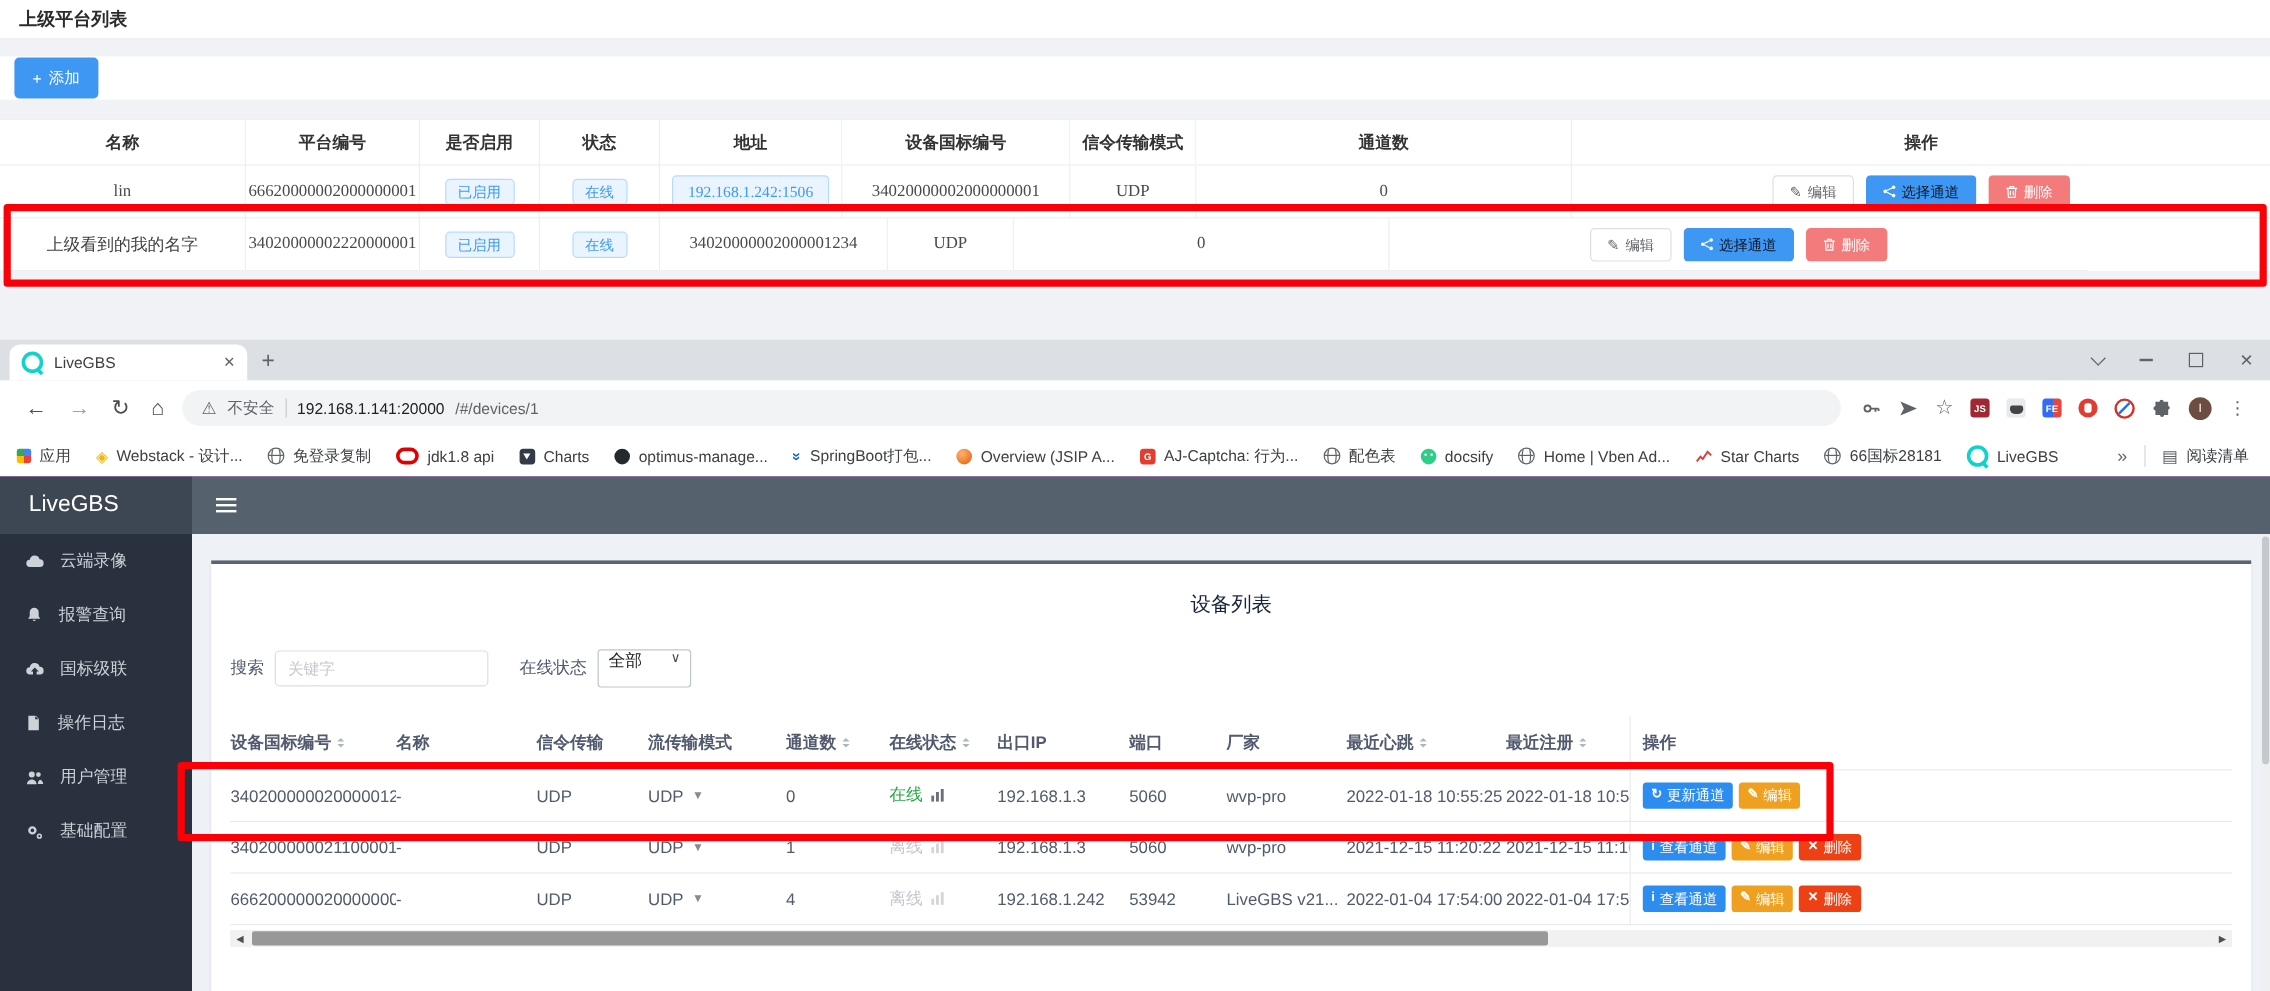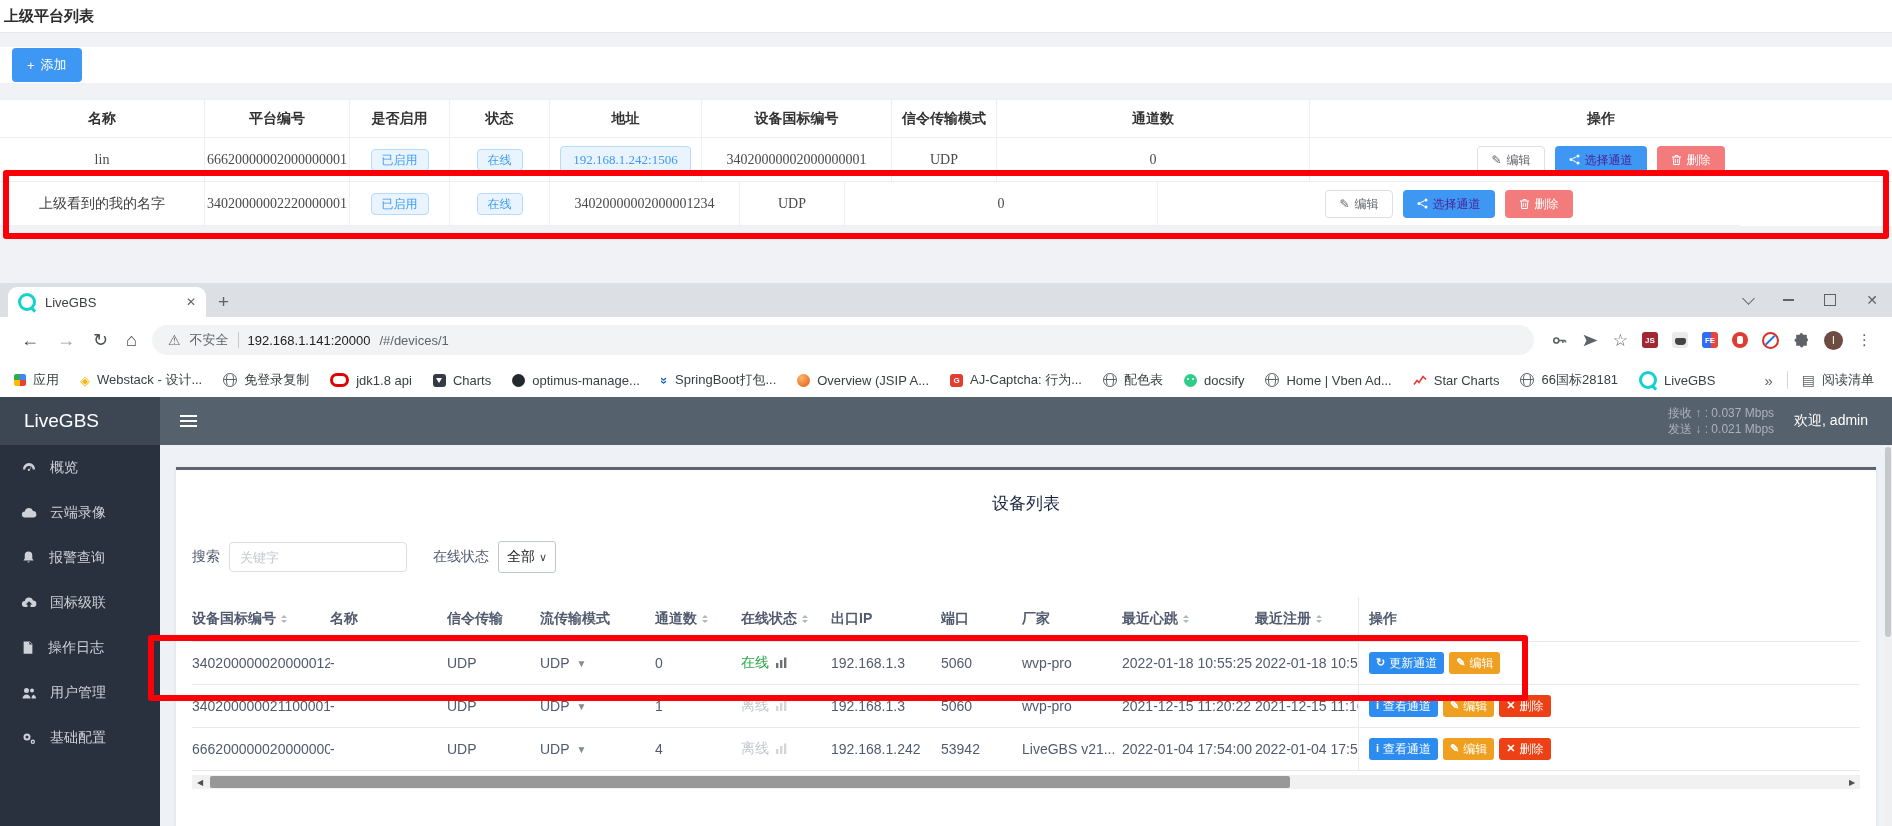--- a/index.html
+++ b/index.html
@@ -2,42 +2,42 @@
 <html><head>
 <meta charset="utf-8">
 <style>
   html,body{margin:0;padding:0;background:#e9e9e9}
   .screen{position:relative;width:1892px;height:826px;overflow:hidden;background:#f0f2f5;
     font-family:"Liberation Sans","DejaVu Sans",sans-serif;-webkit-font-smoothing:antialiased}
 
   
   .sec-a{position:absolute;top:0;left:0;width:100%;height:283px;background:#f0f2f5}
   .a-titlebar{height:32px;background:#fff;border-bottom:1px solid #e8e8e8;display:flex;align-items:center;
-    padding-left:4px;font-size:15px;font-weight:bold;color:#2b2b2b}
+    padding-left:16px;font-size:15px;font-weight:bold;color:#2b2b2b}
   .a-toolbar{margin-top:14px;height:36px;background:#fff;display:flex;align-items:center;padding-left:12px}
   .btn-add{display:inline-flex;align-items:center;gap:6px;background:#3e97f2;color:#fff;border:none;
     border-radius:4px;font-size:13px;padding:8px 15px;cursor:pointer}
   .a-table{margin-top:16px;background:#fff;border-top:1px solid #edeff2}
   .prow{display:flex}
   .pc{display:flex;align-items:center;justify-content:center;border-right:1px solid #edeff2;
     border-bottom:1px solid #edeff2;box-sizing:border-box}
   .pc:last-child{border-right:none}
   .phead .pc{height:38px;font-size:14px;font-weight:bold;color:#333;background:#fff}
   .pbody .pc{height:44px;font-size:14px;color:#4a4a4a}
   .val{font-family:"Liberation Serif","DejaVu Serif",serif;font-size:15px;color:#404040}
   .c0{width:205px}.c1{width:145px}.c2{width:100px}.c3{width:100px}.c4{width:152px}
   .c5{width:190px}.c6{width:105px}.c7{width:313px}.c8{width:582px}
   .pill{color:#3d9af0;background:#e9f4ff;border:1px solid #b7dbff;border-radius:4px;
     font-size:12px;padding:4px 10px;line-height:1}
   .pill.addr{font-family:"Liberation Serif","DejaVu Serif",serif;font-size:13px;padding:6px 12px}
   .pbtns{display:flex;gap:10px;align-items:center;justify-content:center}
   .btn-sm{display:inline-flex;align-items:center;gap:5px;border-radius:4px;font-size:12px;
     padding:7px 13px;line-height:1;border:1px solid transparent;cursor:pointer}
   .btn-plain{background:#fff;border-color:#dcdfe6;color:#606266}
-  .btn-blue{background:#3e97f2;color:#4c1d95}
+  .btn-blue{background:#3e97f2;color:#0f172a}
   .btn-softred{background:#f47b7b;color:#fff}
 
   
   .hl{position:absolute;border:6px solid #fb0007;border-radius:3px;z-index:50;pointer-events:none}
   .hl1{left:3px;top:170px;width:1874px;height:57px}
   .hl2{left:148px;top:635px;width:1368px;height:54px}
 
   
   .browser{position:absolute;top:283px;left:0;width:100%;height:543px;background:#fff}
   .tabstrip{height:34px;background:#dce0e5;display:flex;align-items:flex-end;position:relative}
@@ -122,21 +122,21 @@
   .card{background:#fff;border-top:3px solid #5a6472;box-shadow:0 1px 3px rgba(0,0,0,.1);
     padding:18px 16px 0 16px;min-height:600px;box-sizing:border-box}
   .card-title{text-align:center;font-size:17px;color:#17233d;margin:4px 0 26px}
   .search-row{display:flex;align-items:center;margin-bottom:24px;font-size:14px;color:#515a6e}
   .search-row label{margin-right:9px}
   .search-input{width:178px;height:30px;border:1px solid #dcdee2;border-radius:4px;padding:0 10px;
     font-size:13px;color:#515a6e;box-sizing:border-box;outline:none}
   .search-input::placeholder{color:#c5c8ce}
   .gap26{width:26px}
   .status-select{height:30px;border:1px solid #bfc6cd;border-radius:3px;background:#fff;display:flex;
-    align-items:center;gap:4px;padding:0 8px;font-size:14px;color:#222;cursor:pointer}
+    align-items:flex-start;gap:24px;padding:0 8px;font-size:14px;color:#222;cursor:pointer}
   .sel-chev{font-size:11px;color:#444}
 
   .dtable{font-size:14px;color:#515a6e}
   .drow{display:flex;align-items:center;border-bottom:1px solid #e8eaec}
   .dhead{height:44px;font-weight:bold;color:#515a6e}
   .dbody{height:42px}
   .dc{box-sizing:border-box;display:flex;align-items:center;white-space:nowrap;overflow:hidden}
   .d0{width:138px}.d1{width:117px}.d2{width:93px}.d3{width:115px}.d4{width:86px}.d5{width:90px}
   .d6{width:110px}.d7{width:81px}.d8{width:100px}.d9{width:133px}.d10{width:103px}
   .dop{flex:1;border-left:1px solid #e8eaec;padding-left:10px;align-self:stretch;display:flex;align-items:center}
@@ -408,38 +408,25 @@
 
     <div class="app">
       <div class="app-header">
         <div class="logo">LiveGBS</div>
         <div class="topbar">
           <span class="hamburger">
               <i></i>
               <i></i>
               <i></i>
             </span>
-          <div class="topbar-right">
-            <div class="stats">
-              <div>接收 ↑ : 0.037 Mbps</div>
-              <div>发送 ↓ : 0.021 Mbps</div>
-            </div>
-            <span class="welcome">欢迎, admin</span>
-          </div>
         </div>
       </div>
 
       <div class="app-body">
         <nav class="sidebar">
-          <div class="side-item">
-            <svg width="16" height="16" viewBox="0 0 16 16" fill="currentColor">
-                <path d="M8 3a6 6 0 0 0-6 6.5h2.2A4 4 0 0 1 8 6a4 4 0 0 1 3.8 3.5H14A6 6 0 0 0 8 3zm0 6.8L11 5l-2 4.6a1.1 1.1 0 1 1-1-.8z"></path>
-              </svg>
-            <span>概览</span>
-          </div>
           <div class="side-item">
             <svg width="16" height="16" viewBox="0 0 16 16" fill="currentColor">
                 <path d="M4 12.5a3 3 0 0 1-.2-6A4.2 4.2 0 0 1 12 6.1a3.2 3.2 0 0 1 .3 6.4z"></path>
               </svg>
             <span>云端录像</span>
           </div>
           <div class="side-item">
             <svg width="15" height="15" viewBox="0 0 16 16" fill="currentColor">
                 <path d="M8 1.5a4 4 0 0 1 4 4v3.6l1.4 2.2H2.6L4 9.1V5.5a4 4 0 0 1 4-4zM6.6 12.3a1.5 1.5 0 0 0 2.9 0z"></path>
               </svg>

